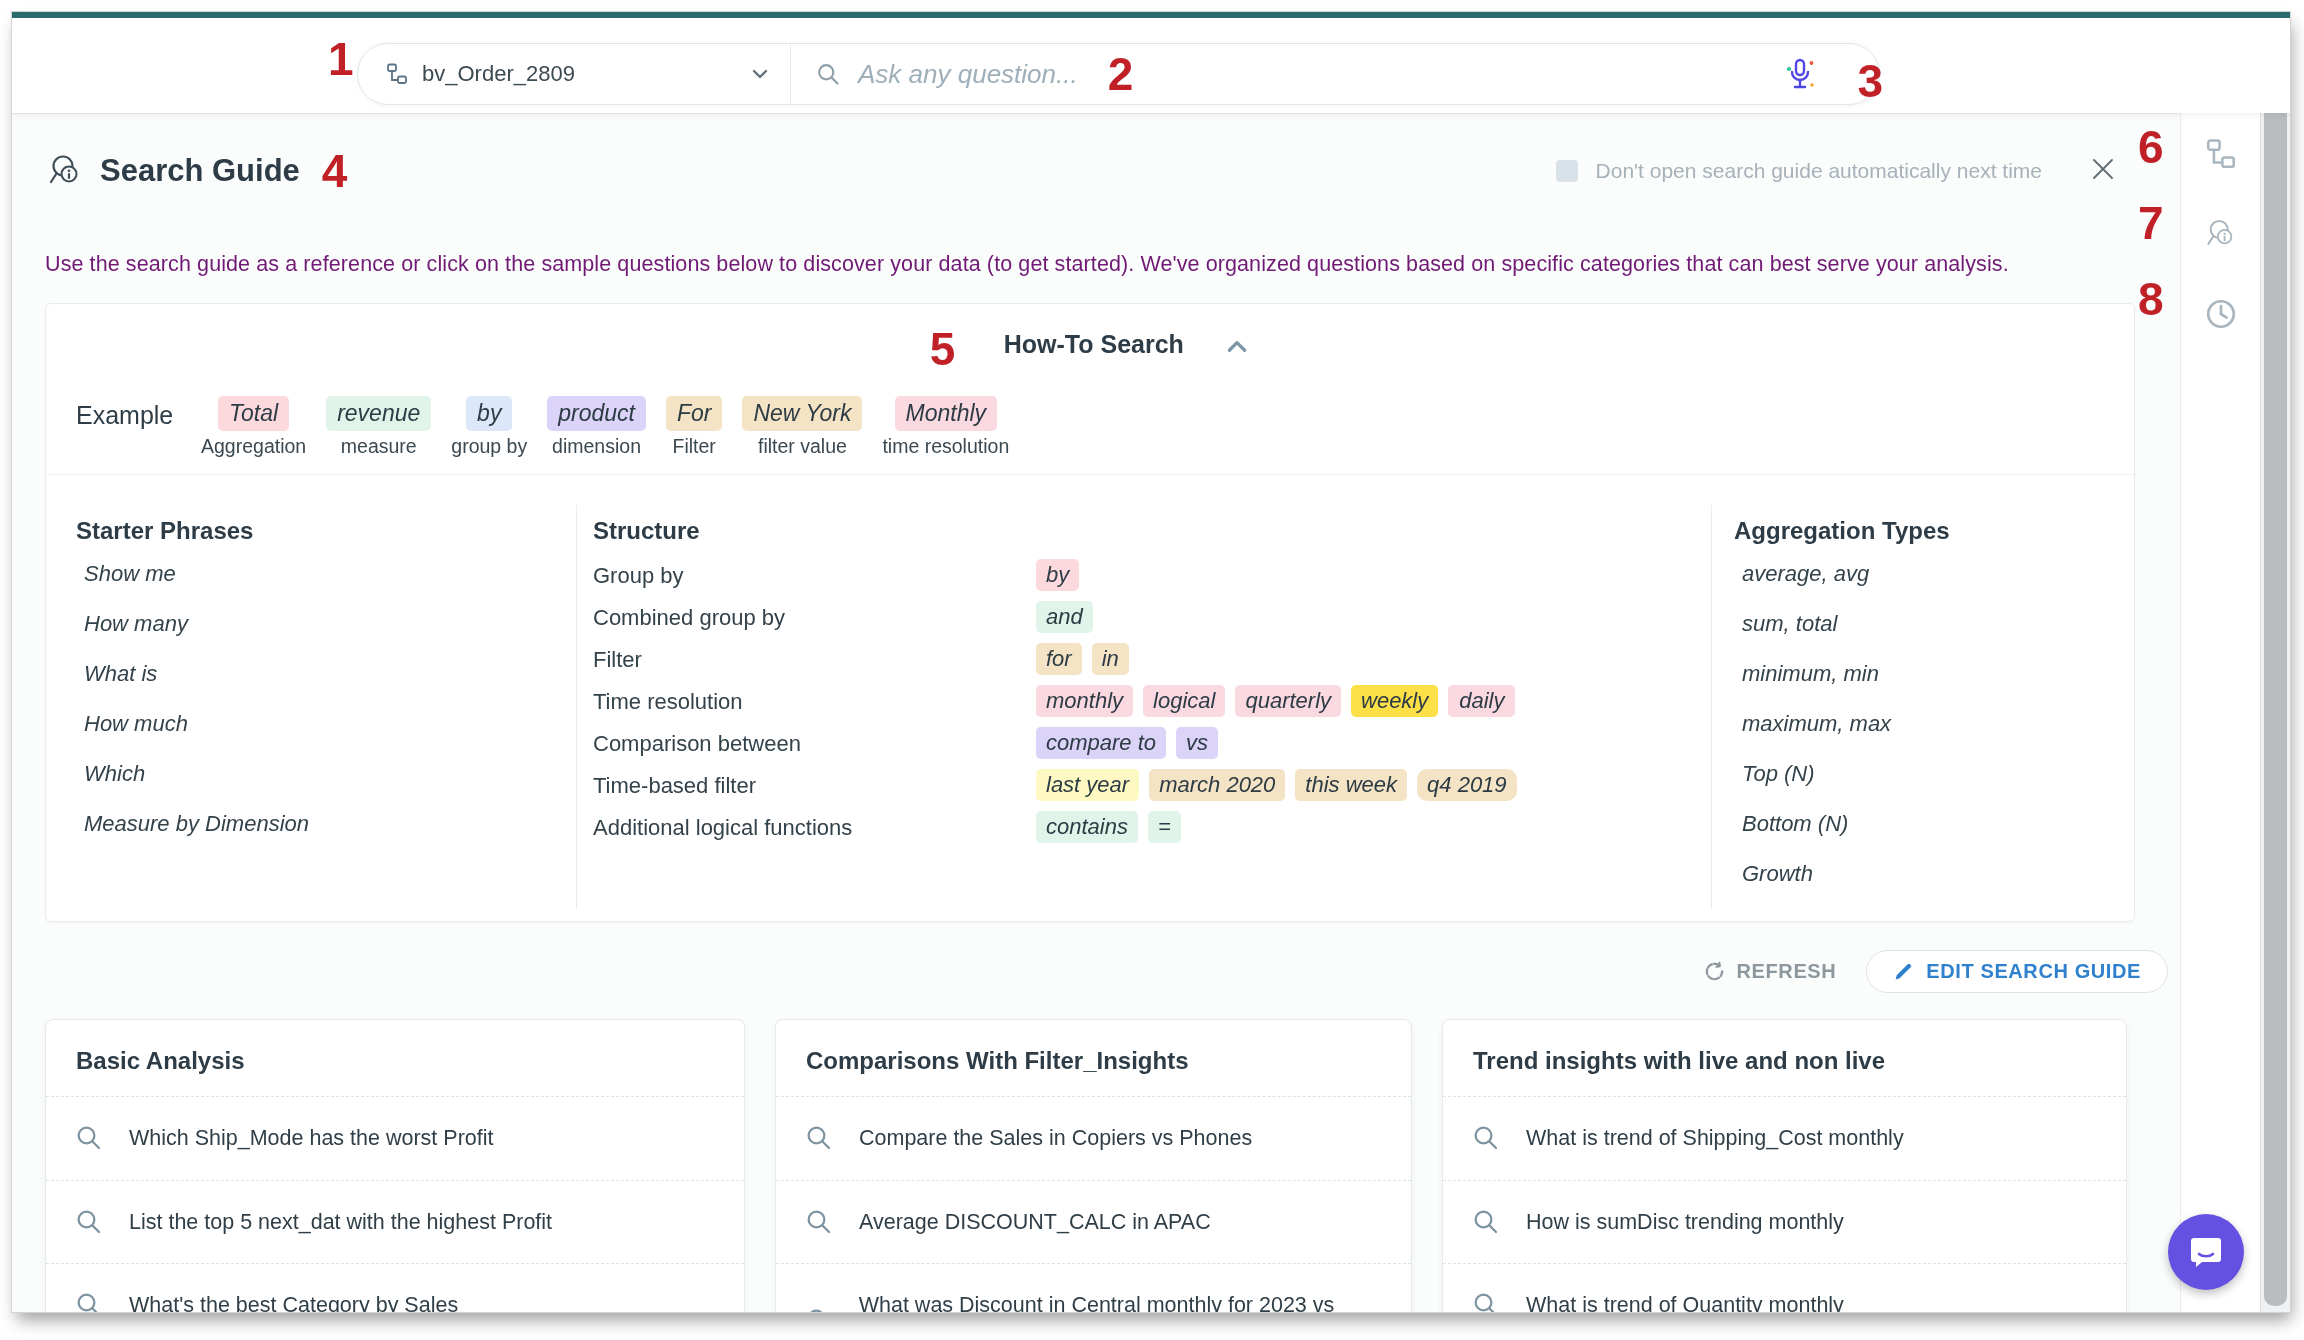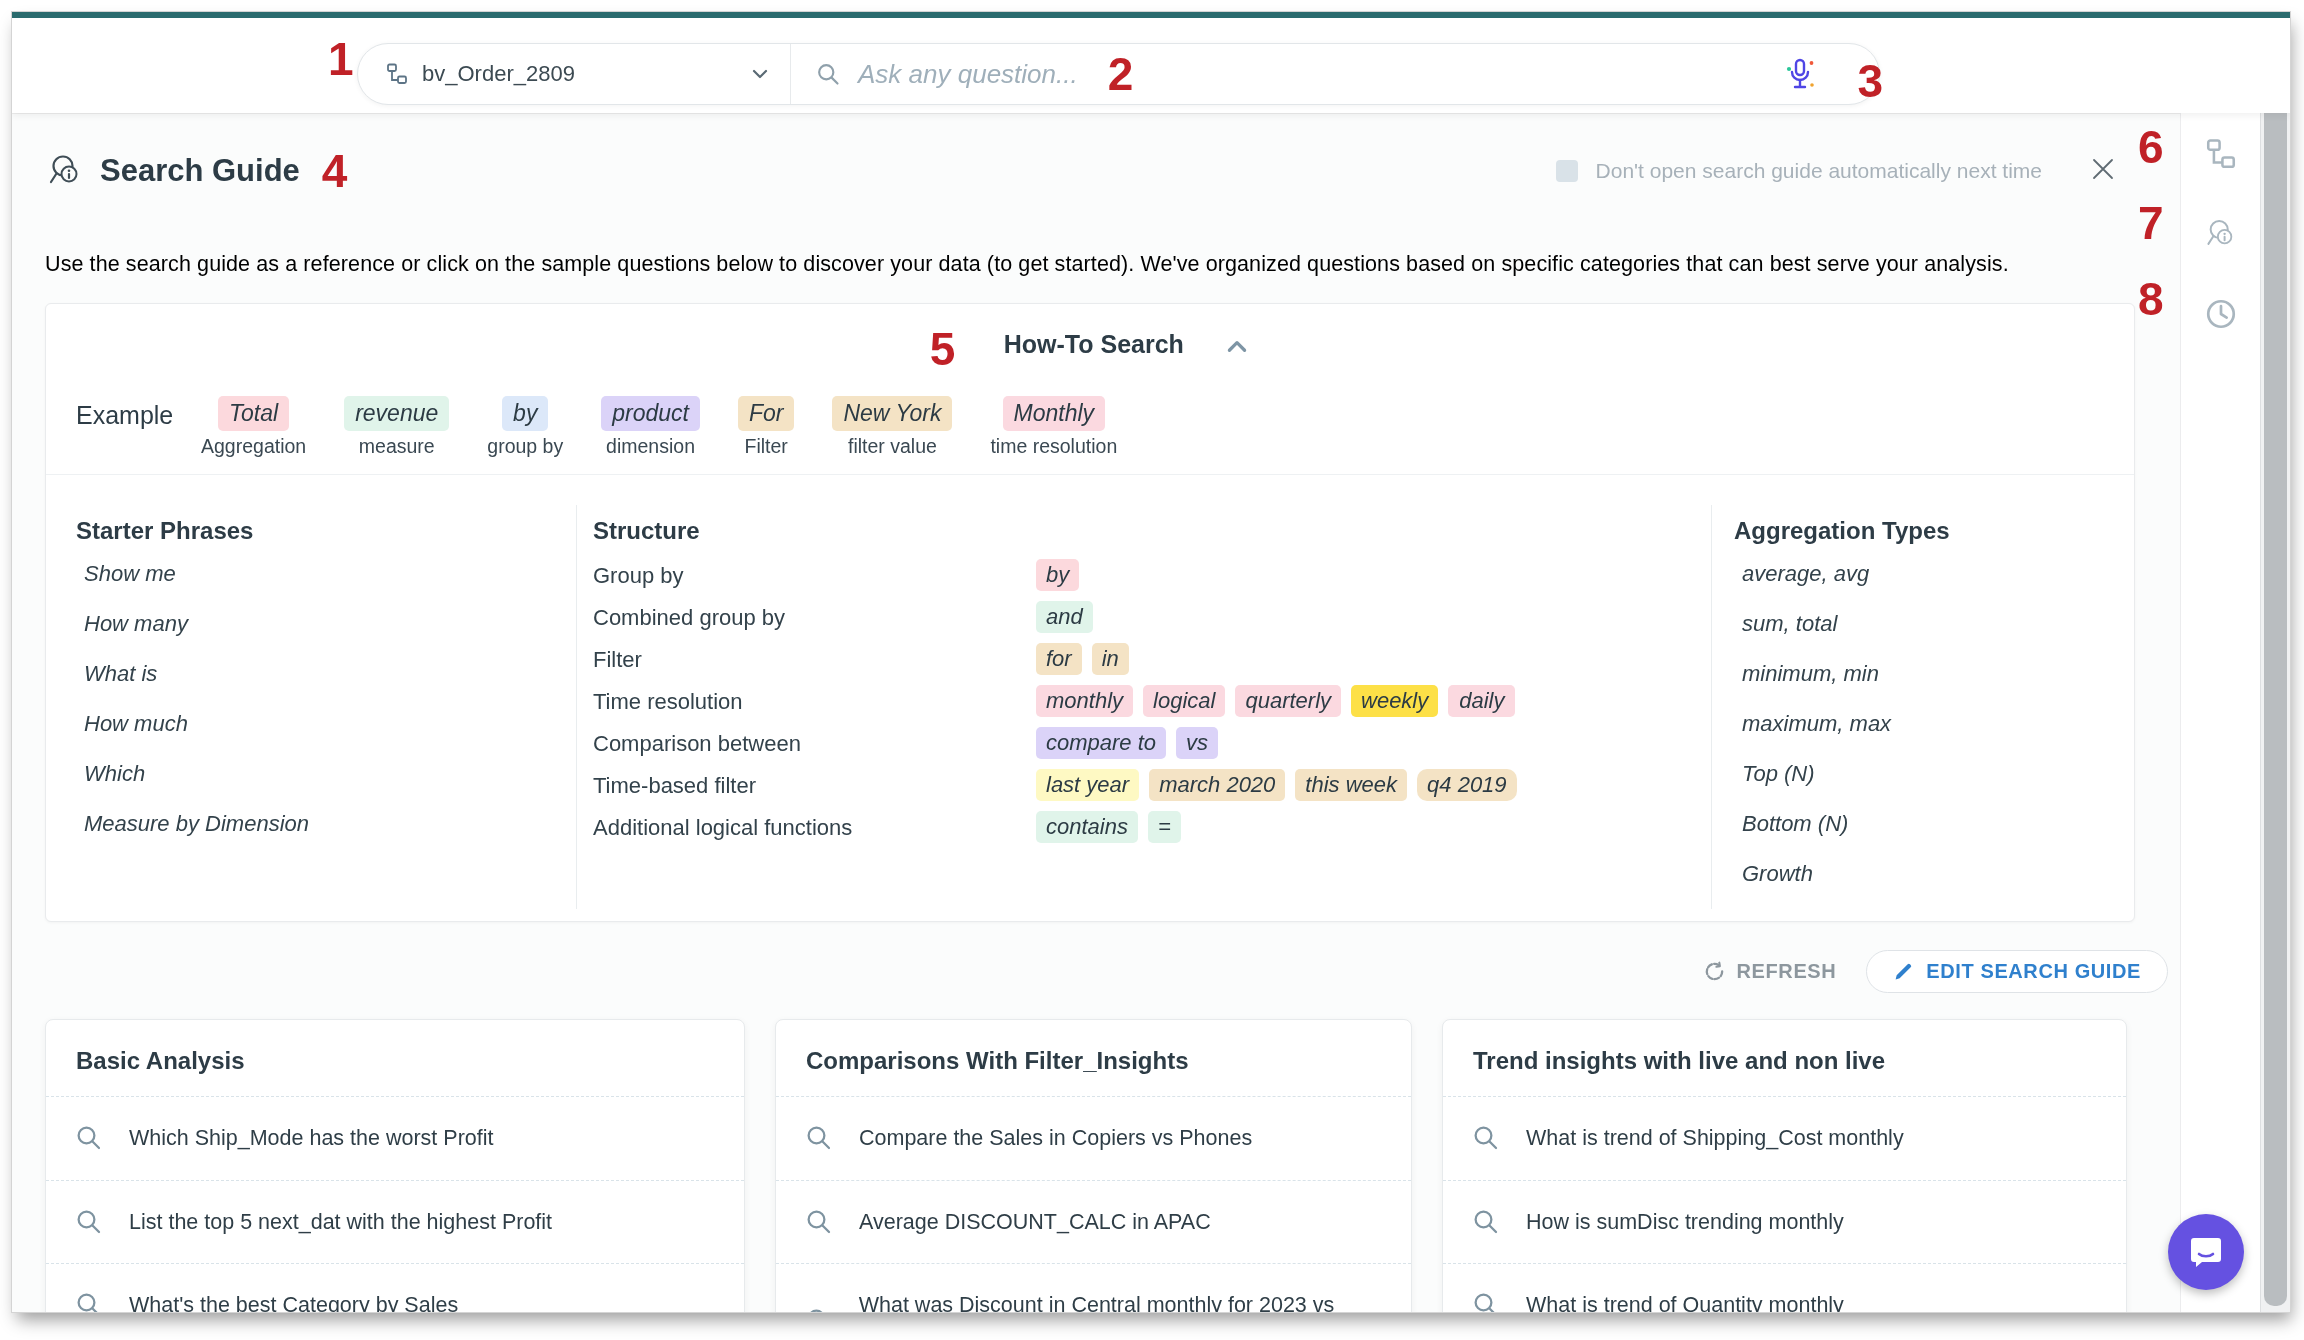--- a/index.html
+++ b/index.html
@@ -28,31 +28,31 @@
   .main { position:absolute; left:0; top:101px; width:2168px; bottom:0; background:#fbfcfc; border-top:1px solid #ededed; }
 
   .guide-head { display:flex; align-items:center; padding:34px 48px 0 33px; }
   .guide-title { font-size:31px; font-weight:700; color:#2d3c46; margin-left:15px; }
   .gh-spacer { flex:1; }
   .dont-open { display:flex; align-items:center; gap:18px; margin-right:46px; cursor:pointer; }
   .cb { width:22px; height:22px; background:#d9e2e8; border-radius:4px; }
   .dont-open-label { font-size:21px; color:#a7b1b9; }
   .close-x { cursor:pointer; margin-right:14px; }
 
-  .desc { margin:58px 0 0 33px; font-size:21.5px; color:#000000; letter-spacing:.1px; }
+  .desc { margin:58px 0 0 33px; font-size:21.5px; color:#701a75; letter-spacing:.1px; }
 
   
   .howto { position:relative; margin:26px 0 0 33px; width:2090px; background:#fff;
            border:1px solid #e9ebed; border-radius:6px; box-shadow:0 1px 3px rgba(0,0,0,.04); padding-bottom:12px; }
   .howto-head { text-align:center; padding-top:22px; position:relative; }
   .howto-title { display:inline-block; font-size:25px; font-weight:700; color:#2d3c46; }
   .howto-chevron { display:inline-block; margin-left:36px; vertical-align:middle; cursor:pointer; }
   .example-row { display:flex; align-items:flex-start; padding:24px 0 0 30px; }
   .example-label { font-size:25px; color:#2d3c46; padding-top:5px; width:125px; }
-  .tokens { display:flex; gap:38px; }
+  .tokens { display:flex; gap:20px; }
   .token { display:flex; flex-direction:column; align-items:center; }
   .tag { font-style:italic; font-size:23px; color:#2c3b44; padding:4px 11px; border-radius:5px; white-space:nowrap; }
   .tok-label { font-size:19.5px; color:#3a4852; margin-top:4px; }
   .howto-hr { border:none; border-top:1px solid #eef1f3; margin-top:16px; }
   .cols { display:flex; align-items:stretch; padding-top:30px; }
   .col h3 { font-size:24px; font-weight:700; color:#2d3c46; margin:12px 0 14px; }
   .col-starter { width:530px; padding-left:30px; }
   .col-structure { width:1134px; padding-left:16px; }
   .col-agg { width:404px; padding-left:22px; }
   .vdiv { width:1px; background:#e9edef; }

